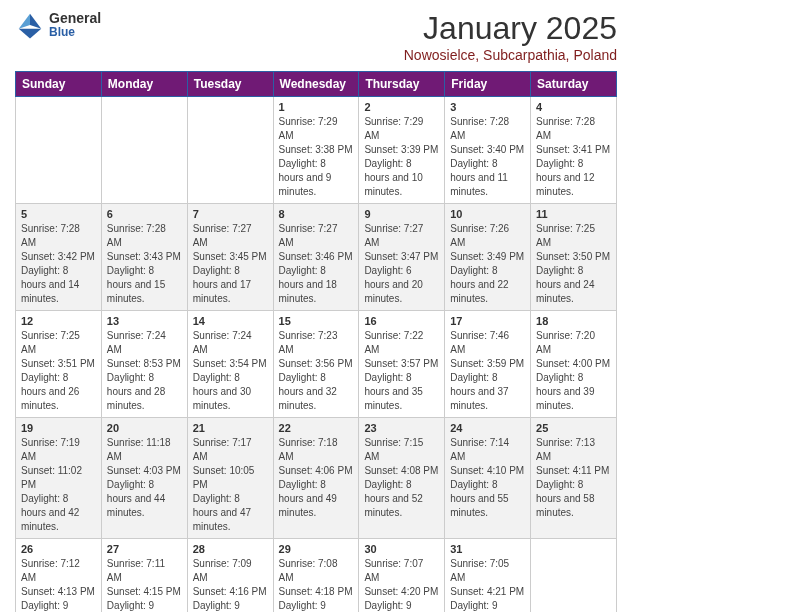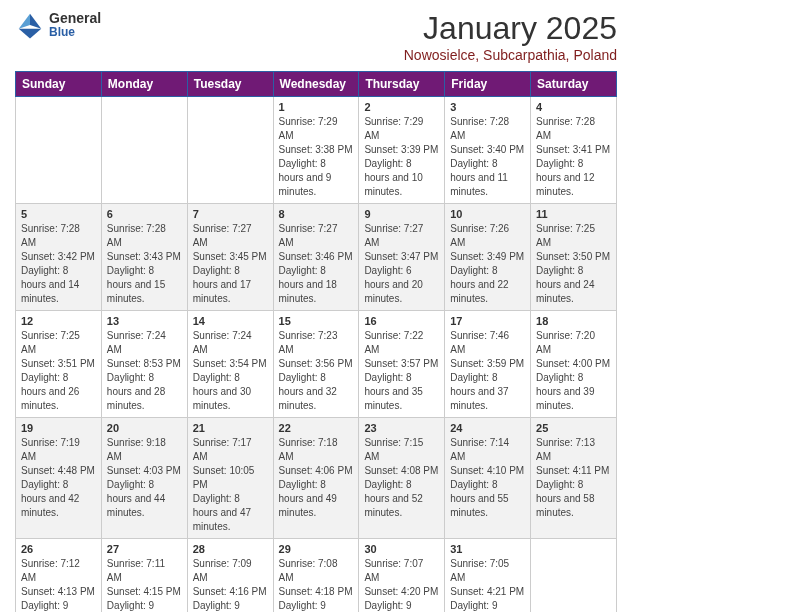--- a/index.html
+++ b/index.html
@@ -286,28 +286,28 @@
           <span>Sunset: 4:00 PM</span><br>
           <span>Daylight: 8 hours and 39 minutes.</span>
         </div>
       </td>
         </tr>
         <tr class="row-shaded">
           <td>
         <span class="cell-date">19</span>
         <div class="cell-info">
           <span>Sunrise: 7:19 AM</span><br>
-          <span>Sunset: 4:48 PM</span><br>
+          <span>Sunset: 11:02 PM</span><br>
           <span>Daylight: 8 hours and 42 minutes.</span>
         </div>
       </td>
           <td>
         <span class="cell-date">20</span>
         <div class="cell-info">
-          <span>Sunrise: 9:18 AM</span><br>
+          <span>Sunrise: 11:18 AM</span><br>
           <span>Sunset: 4:03 PM</span><br>
           <span>Daylight: 8 hours and 44 minutes.</span>
         </div>
       </td>
           <td>
         <span class="cell-date">21</span>
         <div class="cell-info">
           <span>Sunrise: 7:17 AM</span><br>
           <span>Sunset: 10:05 PM</span><br>
           <span>Daylight: 8 hours and 47 minutes.</span>

